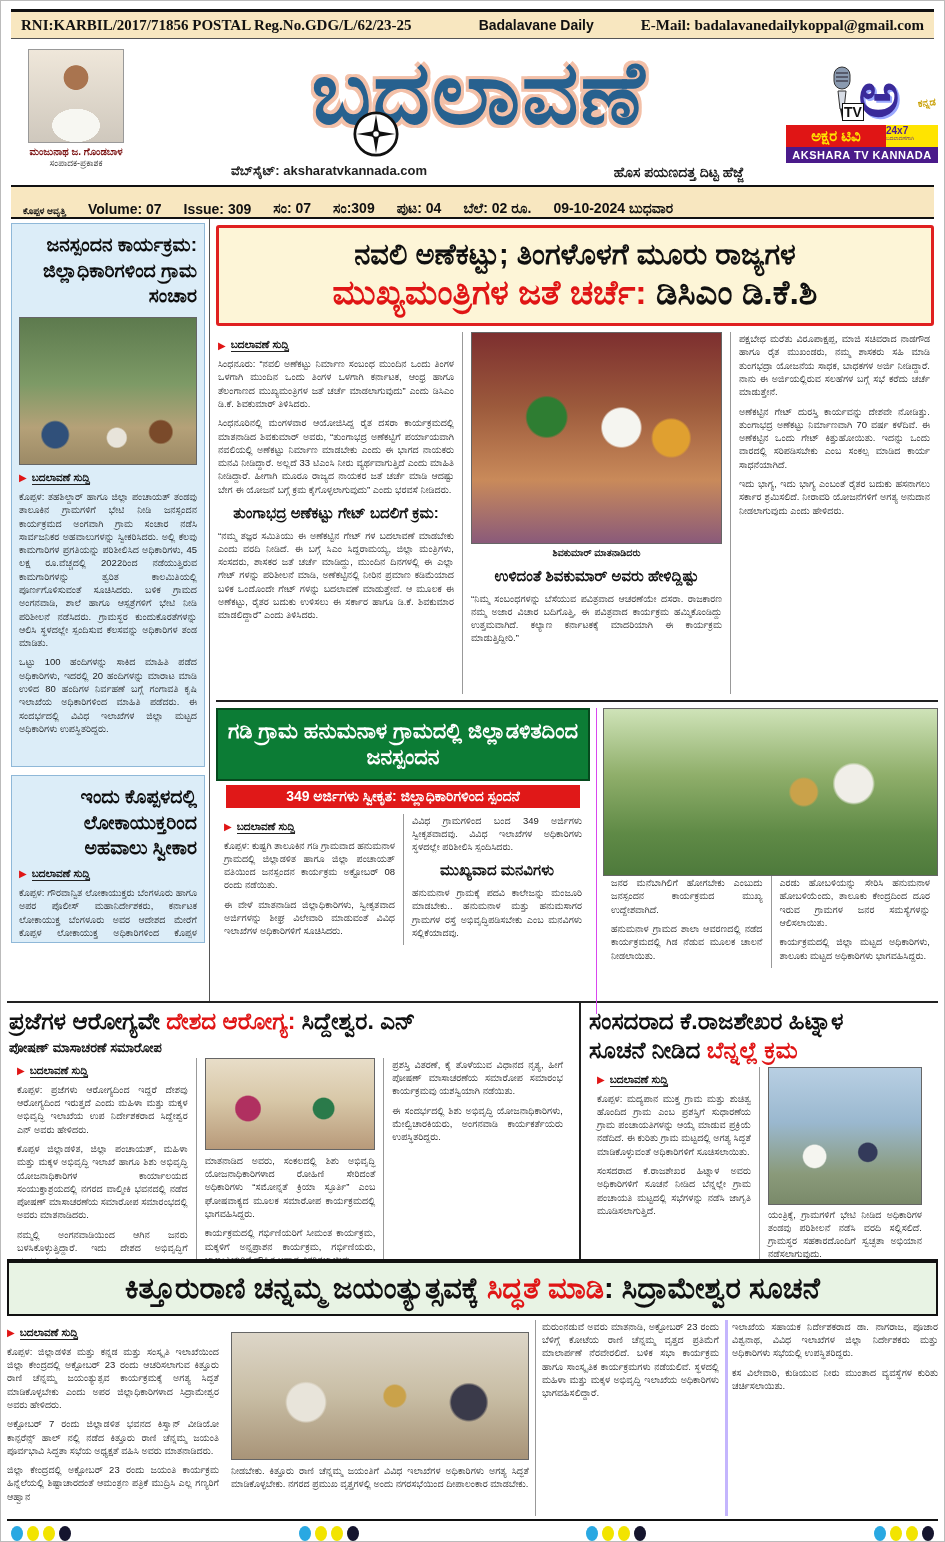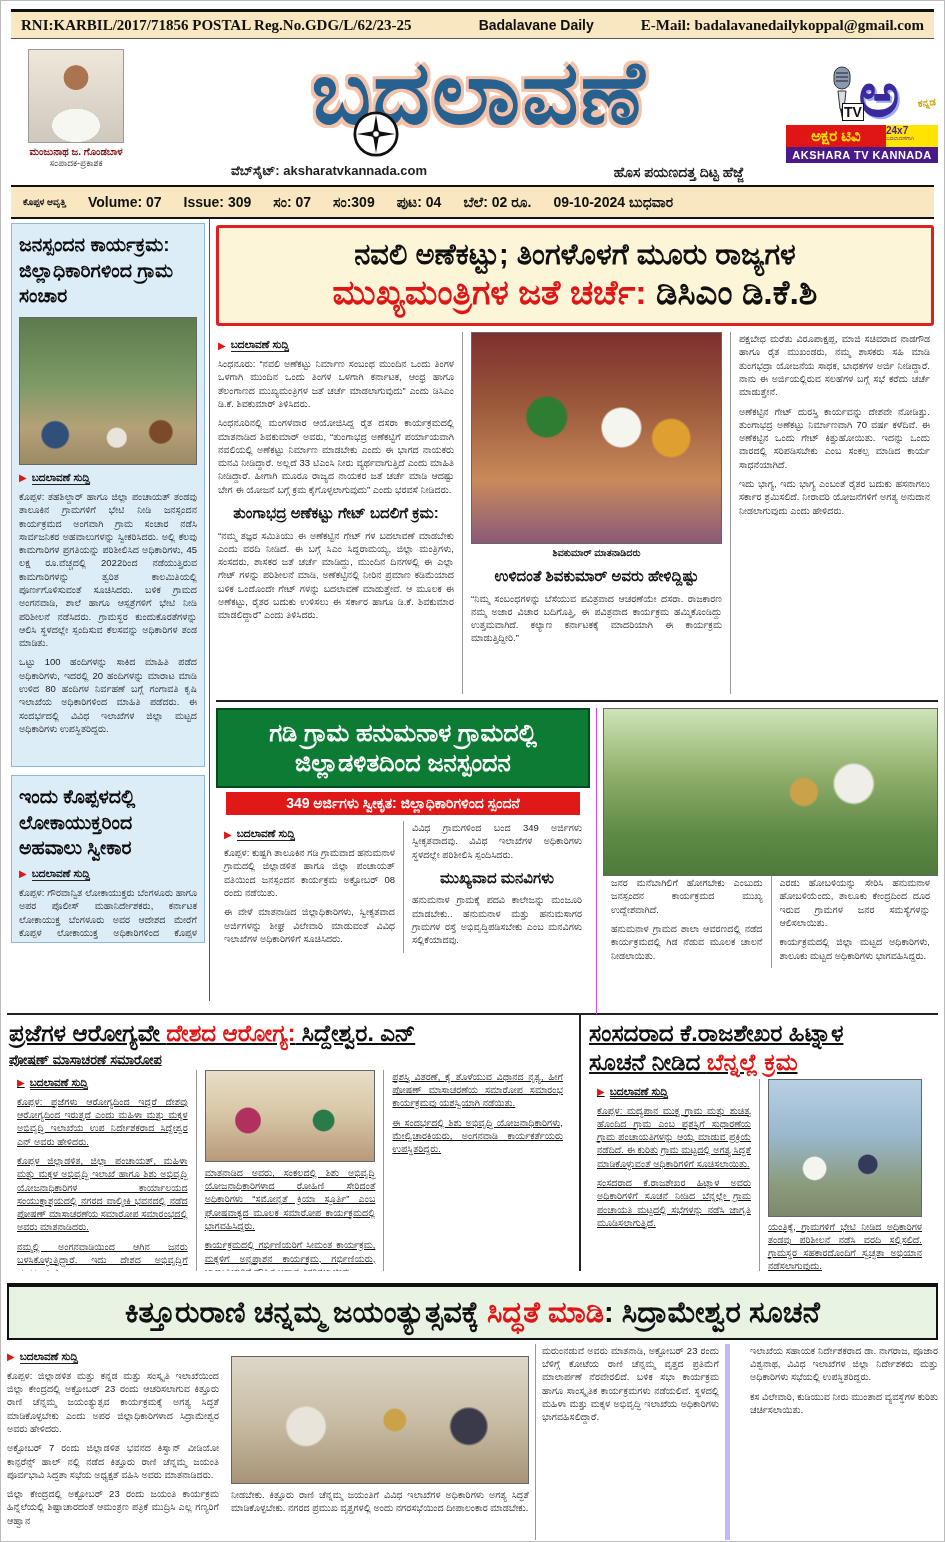--- a/index.html
+++ b/index.html
@@ -50,31 +50,31 @@
   .tv-red { flex:1; background:#e01515; color:#ffe400; font-weight:900; font-size:15px;
             text-align:center; padding:2px 0; }
   .tv-yel { width:52px; background:#ffe400; color:#4c1d95; line-height:1; padding:1px 0; }
   .tv-yel .t1 { font-size:10px; font-weight:900; display:block; }
   .tv-yel .t2 { font-size:5.5px; display:block; }
   .tv-strip { background:#4a1a8a; color:#fff; font-weight:900; font-size:11px; text-align:center;
               padding:2px 0; letter-spacing:0.5px; }
   
   .infobar {
     height:34px; margin:0 10px; background:#f8e7c0; border-top:2px solid #111; border-bottom:2px solid #111;
-    display:flex; align-items:center; gap:22px; padding:0 12px; font-size:14px; font-weight:bold;
+    display:flex; align-items:flex-end; gap:22px; padding:0 12px; font-size:14px; font-weight:bold;
   }
   .infobar .edition { font-size:9px; font-weight:900; }
   
   .row1 { height:782px; display:flex; padding:0 6px; }
   .leftcol { width:202px; padding:4px 4px 0 4px; }
   .maincol { flex:1; border-left:1px solid #555; padding:4px 0 0 6px; }
   .bluebox { background:#dcedf8; border:1px solid #8fb8d8; padding:8px 7px; margin-bottom:8px; overflow:hidden; }
   .bluebox.first { height:544px; }
   .bluebox.second { height:168px; }
-  .side-headline { font-size:19px; font-weight:900; text-align:left; line-height:1.35; color:#0d0d0d; }
+  .side-headline { font-size:19px; font-weight:900; text-align:right; line-height:1.35; color:#0d0d0d; }
   .photo { border:1px solid #666; width:100%; }
   .ph-village { height:148px; margin:8px 0 6px 0;
     background: radial-gradient(circle at 20% 80%, #30507a 0 7%, rgba(0,0,0,0) 8%),
       radial-gradient(circle at 55% 82%, #e8e4da 0 6%, rgba(0,0,0,0) 7%),
       radial-gradient(circle at 80% 78%, #7a4a2a 0 6%, rgba(0,0,0,0) 7%),
       linear-gradient(180deg,#5d7a4e 0%, #7d9a66 45%, #b5a178 75%, #9c8a66 100%); }
   .byline { display:flex; align-items:center; gap:5px; margin:6px 0 5px 0; }
   .byline .arr { color:#e01515; font-size:10px; }
   .byline b { font-size:10.5px; border-bottom:1px solid #222; }
   .p { font-size:9.5px; line-height:1.4; text-align:justify; color:#1c1c1c; margin-bottom:6px; }
@@ -95,32 +95,32 @@
       radial-gradient(circle at 60% 45%, #f5f5f0 0 10%, rgba(0,0,0,0) 11%),
       radial-gradient(circle at 80% 50%, #e0a030 0 8%, rgba(0,0,0,0) 9%),
       linear-gradient(180deg,#7d2f2f 0%, #9c5a3c 35%, #c98a5a 70%, #8a5a7a 100%); }
   .caption { font-size:9.5px; font-weight:bold; text-align:center; margin:3px 0 5px 0; }
   .subhead { font-size:15px; font-weight:900; text-align:center; margin:7px 0 6px 0; line-height:1.3; }
   .hr-heavy { border-top:2px solid #222; margin:6px 0; }
   
   .jana { display:flex; height:306px; overflow:hidden; }
   .jana-left { width:380px; padding-right:6px; }
   .greenbox { background:#0c7c35; border:2px solid #064a1e; color:#fff; text-align:center;
-    font-size:24px; font-weight:900; line-height:1.25; padding:8px 4px; }
+    font-size:21px; font-weight:900; line-height:1.25; padding:8px 4px; }
   .redbar { background:#e01818; color:#fff; font-weight:900; font-size:14px; text-align:center;
     padding:3px 2px; margin:4px 10px 6px 10px; }
   .jana-cols { display:flex; }
   .jana-cols .mcol { width:50%; }
   .jana-right { flex:1; border-left:1px solid #d946ef; padding-left:6px; }
   .ph-jana { height:168px;
     background: radial-gradient(circle at 75% 45%, #f0eee8 0 7%, rgba(0,0,0,0) 8%),
       radial-gradient(circle at 60% 50%, #caa24a 0 6%, rgba(0,0,0,0) 7%),
       linear-gradient(180deg,#cfe3b8 0%, #8fae6a 40%, #5f8a46 75%, #4e7a3c 100%); }
   
-  .row2 { height:258px; display:flex; border-top:2px solid #222; margin:12px 6px; overflow:hidden;text-decoration:underline; }
+  .row2 { height:258px; display:flex; border-top:2px solid #222; margin:0 6px; overflow:hidden; }
   .card { padding:4px 8px 0 2px; }
   .card-left { width:572px; }
   .card-right { flex:1; border-left:2px solid #222; padding-left:8px; }
   .ch { font-size:23px; font-weight:900; line-height:1.25; }
   .ch .red { color:#e01515; }
   .kicker { font-size:13px; font-weight:900; margin:4px 0 2px 0; }
   .cols { display:flex; margin-top:2px; }
   .cols .mcol { flex:1; }
   .ph-poshan { height:92px; margin-bottom:4px;
     background: radial-gradient(circle at 25% 55%, #b03060 0 9%, rgba(0,0,0,0) 10%),
@@ -137,21 +137,21 @@
   .banner-head .red { color:#e01515; }
   .banner-body { display:flex; margin-top:4px; height:196px; overflow:hidden; }
   .bcol1 { width:218px; padding-right:6px; }
   .bphoto { width:310px; padding:12px 6px; }
   .ph-meeting { height:128px;
     background: radial-gradient(circle at 25% 55%, #e8e4da 0 8%, rgba(0,0,0,0) 9%),
       radial-gradient(circle at 55% 50%, #caa24a 0 6%, rgba(0,0,0,0) 7%),
       radial-gradient(circle at 80% 55%, #3a3a4a 0 7%, rgba(0,0,0,0) 8%),
       linear-gradient(180deg,#ddd6c8 0%, #c8bda4 50%, #a89478 100%); }
   .bcol3 { width:190px; padding:0 6px; border-left:1px solid #999; }
-  .bcol4 { flex:1; padding-left:20px; border-left:5px solid #c4b5fd; }
+  .bcol4 { flex:1; padding-left:4px; border-left:3px solid #c4b5fd; }
   
   .footer { height:26px; border-top:2px solid #111; margin:2px 6px 0 6px;
     display:flex; align-items:center; justify-content:space-between; padding:0 4px; }
   .dots { display:flex; gap:4px; }
   .dot { width:12px; height:15px; border-radius:50%; display:inline-block; }
   .d-blue { background:#29a8e2; } .d-yel { background:#f2e400; } .d-dark { background:#15152e; }
 </style>
 </head>
 <body>
 

